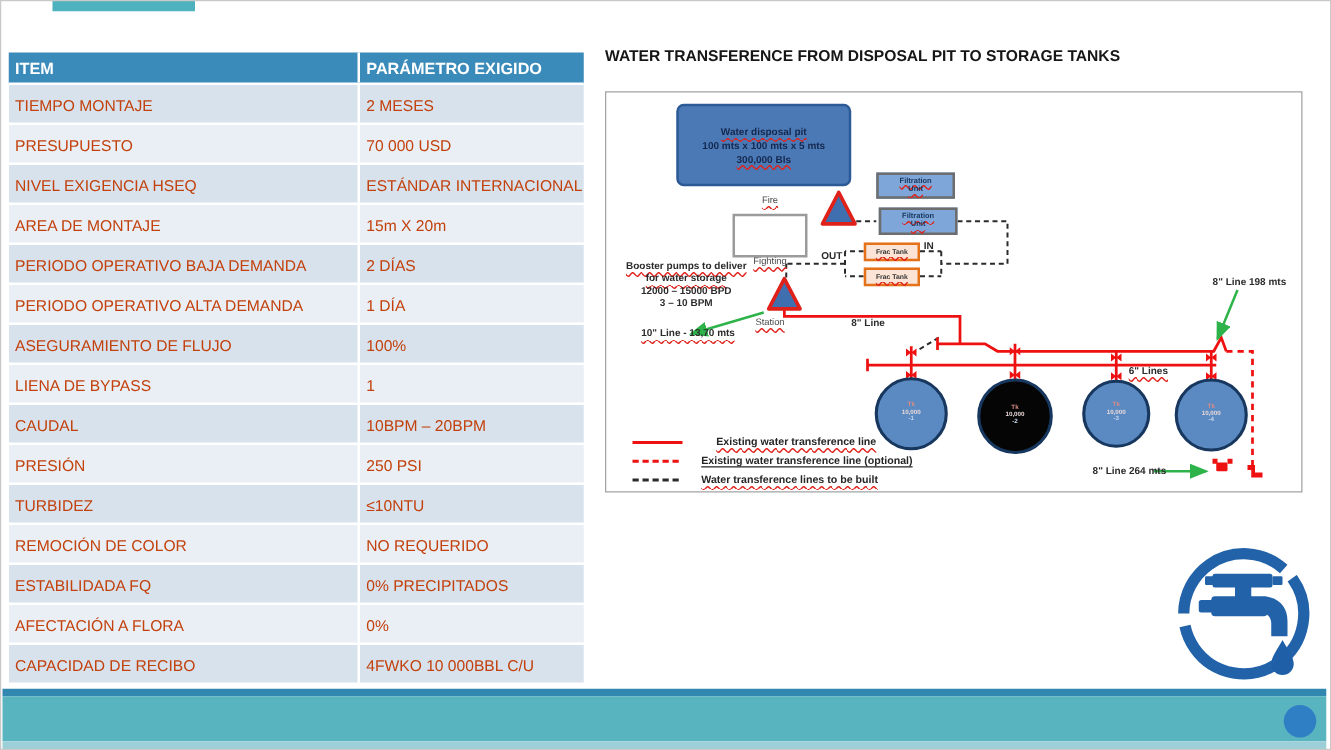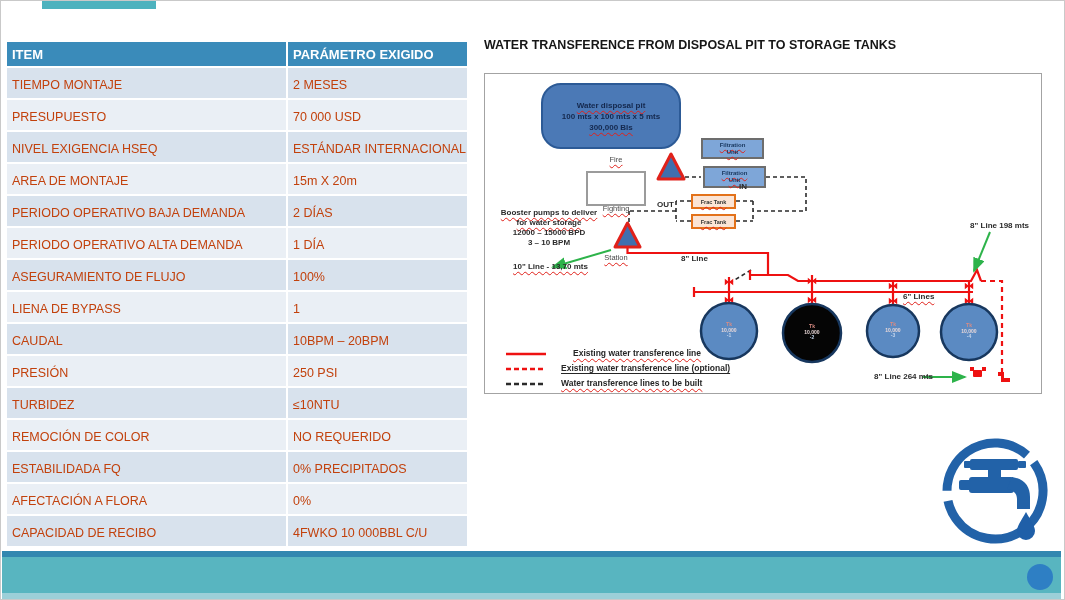--- a/index.html
+++ b/index.html
@@ -18,21 +18,21 @@
   .param-table col.c1{width:280px}.param-table col.c2{width:180px}
   .param-table tbody tr:nth-child(odd) td{background:#d8e2ed;}
   .param-table tbody tr:nth-child(even) td{background:#eaeff5;}
 
   
   .diagram-title{position:absolute;left:484px;top:38px;width:570px;font-size:12.5px;font-weight:bold;color:#161616;}
   .frame{position:absolute;left:484px;top:73px;width:558px;height:321px;border:1.5px solid #a3a3a3;background:#fff;box-sizing:border-box;}
   .frame svg.pipes{position:absolute;left:0;top:0;width:558px;height:321px;}
   .abs{position:absolute;box-sizing:border-box;}
   .sq{text-decoration-line:underline;text-decoration-style:wavy;text-decoration-color:#e0211a;text-decoration-thickness:1px;text-underline-offset:2px;text-align:center;}
-  .pit{left:56px;top:9px;width:140px;height:66px;background:#4b79b6;border:2.5px solid #2c5a96;border-radius:20px;
+  .pit{left:56px;top:9px;width:140px;height:66px;background:#4b79b6;border:2.5px solid #2c5a96;border-radius:6px;
        display:flex;flex-direction:column;align-items:center;justify-content:center;gap:2px;}
   .pit div{font-size:8px;line-height:9px;font-weight:bold;color:#14284d;text-align:center;}
   .fire{left:101px;top:97px;width:60px;height:35px;background:#fff;border:2px solid #9b9b9b;
         display:flex;flex-direction:column;align-items:center;justify-content:center;}
   .fire div{font-size:7.5px;line-height:9px;color:#4a4a4a;text-align:center;margin-top:40px;}
   .fu{width:63px;background:#7ea6d8;border:2px solid #6d6d6d;display:flex;flex-direction:column;align-items:center;justify-content:center;}
   .fu div{font-size:6px;line-height:7px;font-weight:bold;color:#17365d;text-align:center;}
   .fu1{left:216px;top:64px;height:21px;}
   .fu2{left:218px;top:92px;height:22px;}
   .ft{left:206px;width:45px;height:15px;background:#fbe4d5;border:2px solid #e3721b;
@@ -230,21 +230,21 @@
     </div>
 
     <div class="abs ft ft1">
         <span class="sq">Frac Tank</span>
       </div>
     <div class="abs ft ft2">
         <span class="sq">Frac Tank</span>
       </div>
 
     <div class="dlabel" style="left:172px;top:126px;">OUT</div>
-    <div class="dlabel" style="left:254px;top:108px;">IN</div>
+    <div class="dlabel" style="left:254px;top:118px;">IN</div>
 
     <div class="dlabel booster">
       <div class="sq">Booster pumps to deliver</div>
       <div class="sq">for water storage</div>
       <div>12000 – 15000 BPD</div>
       <div>3 – 10 BPM</div>
     </div>
 
     <div class="dlabel sq" style="left:28px;top:188px;">10" Line - 13,70 mts</div>
     <div class="dlabel" style="left:196px;top:180px;">8" Line</div>

